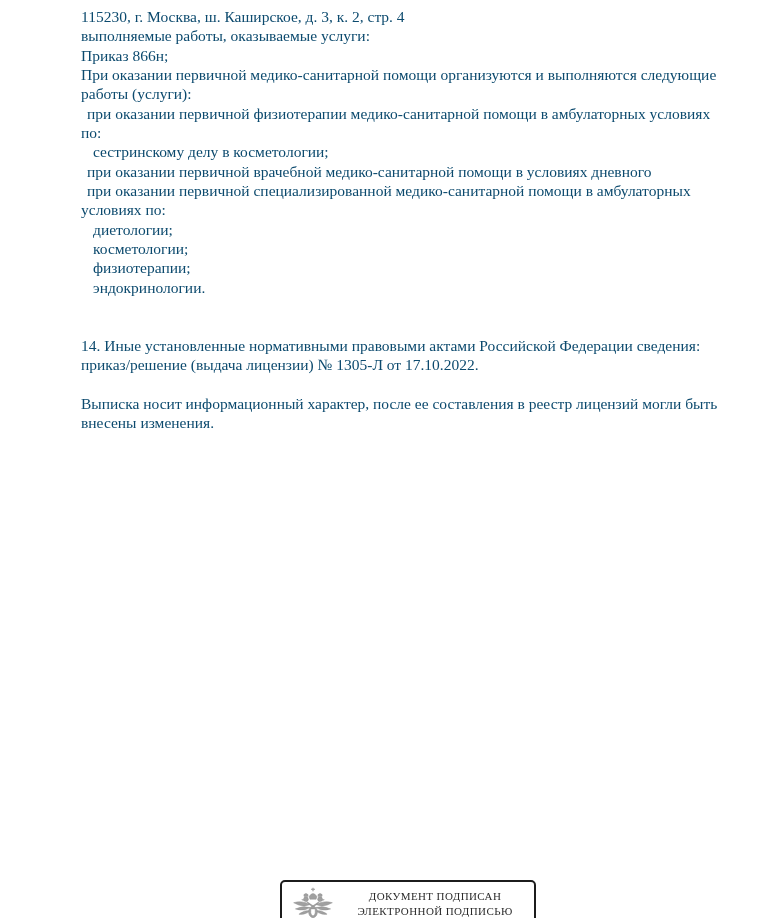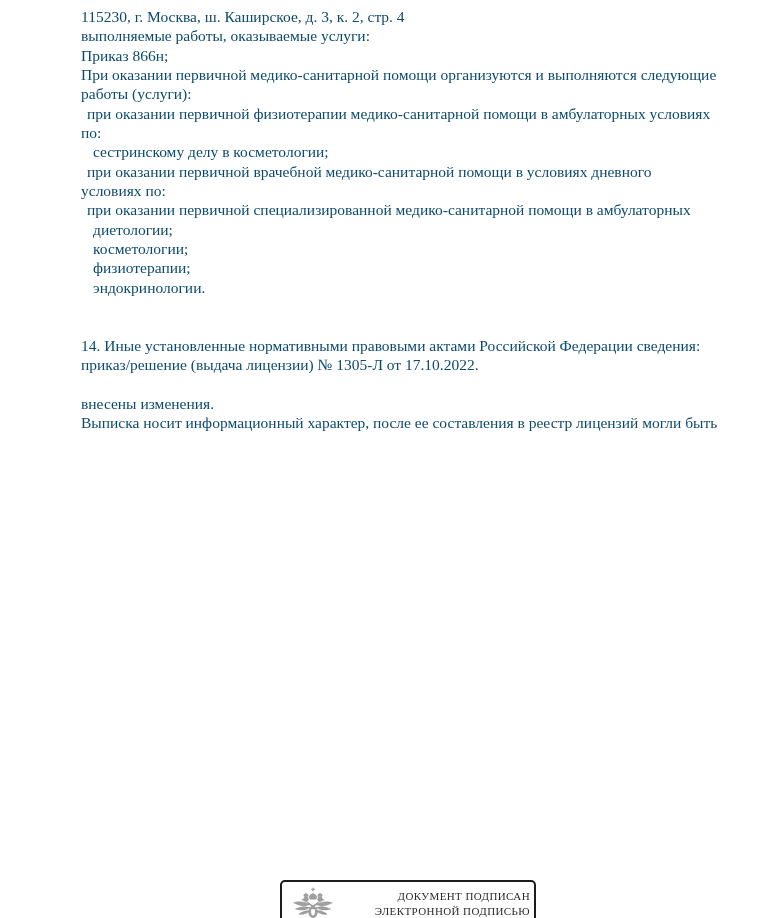--- a/index.html
+++ b/index.html
@@ -48,21 +48,21 @@
     left: 9px;
     top: 4px;
     width: 44px;
     height: 44px;
   }
   .stamp .stamp-text {
     position: absolute;
     left: 58px;
     right: 4px;
     top: 7px;
-    text-align: right;
+    text-align: center;
     color: #2b2b2b;
     font-size: 11px;
     line-height: 14.5px;
     letter-spacing: 0.4px;
     white-space: nowrap;
   }
 </style>
 </head>
 <body>
 
@@ -72,33 +72,33 @@
 
   <div class="line indent-0">115230, г. Москва, ш. Каширское, д. 3, к. 2, стр. 4</div>
       <div class="line indent-0">выполняемые работы, оказываемые услуги:</div>
       <div class="line indent-0">Приказ 866н;</div>
       <div class="line indent-0">При оказании первичной медико-санитарной помощи организуются и выполняются следующие</div>
       <div class="line indent-0">работы (услуги):</div>
       <div class="line indent-1">при оказании первичной физиотерапии медико-санитарной помощи в амбулаторных условиях</div>
       <div class="line indent-0">по:</div>
       <div class="line indent-2">сестринскому делу в косметологии;</div>
       <div class="line indent-1">при оказании первичной врачебной медико-санитарной помощи в условиях дневного</div>
+      <div class="line indent-1">при оказании первичной специализированной медико-санитарной помощи в амбулаторных</div>
       <div class="line indent-0">условиях по:</div>
-      <div class="line indent-1">при оказании первичной специализированной медико-санитарной помощи в амбулаторных</div>
       <div class="line indent-2">диетологии;</div>
       <div class="line indent-2">косметологии;</div>
       <div class="line indent-2">физиотерапии;</div>
       <div class="line indent-2">эндокринологии.</div>
       <div class="line indent-0">&nbsp;</div>
       <div class="line indent-0">&nbsp;</div>
       <div class="line indent-0">14. Иные установленные нормативными правовыми актами Российской Федерации сведения:</div>
       <div class="line indent-0">приказ/решение (выдача лицензии) № 1305-Л от 17.10.2022.</div>
       <div class="line indent-0">&nbsp;</div>
+      <div class="line indent-0">Выписка носит информационный характер, после ее составления в реестр лицензий могли быть</div>
       <div class="line indent-0">внесены изменения.</div>
-      <div class="line indent-0">Выписка носит информационный характер, после ее составления в реестр лицензий могли быть</div>
     </div>
 
   <div class="stamp">
     <span class="emblem">
       <svg viewBox="0 0 100 92" width="44" height="44" aria-hidden="true">
         <g fill="#a0a0a0" stroke="#8d8d8d" stroke-width="1">
 
           <rect x="48.6" y="0" width="2.8" height="8" stroke="none"></rect>
           <rect x="45.6" y="2.2" width="8.8" height="2.6" stroke="none"></rect>
 

